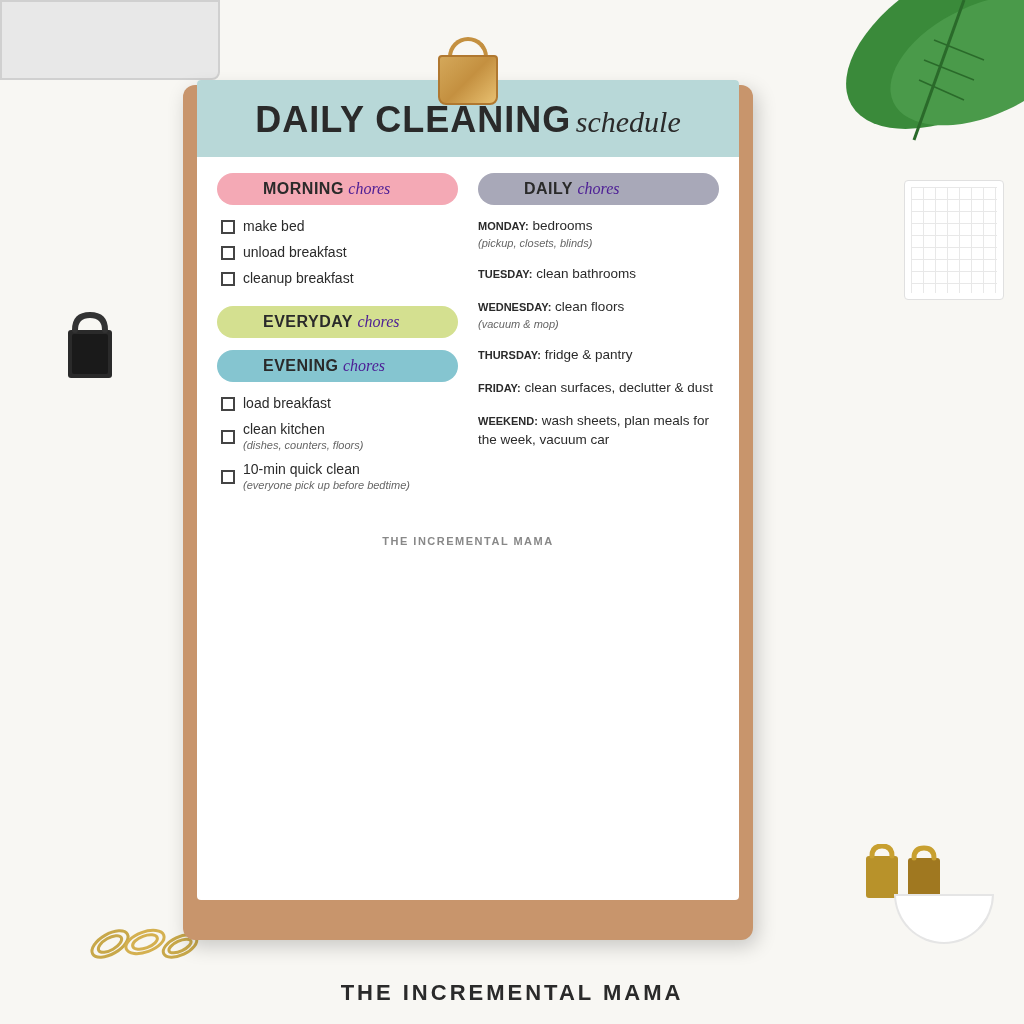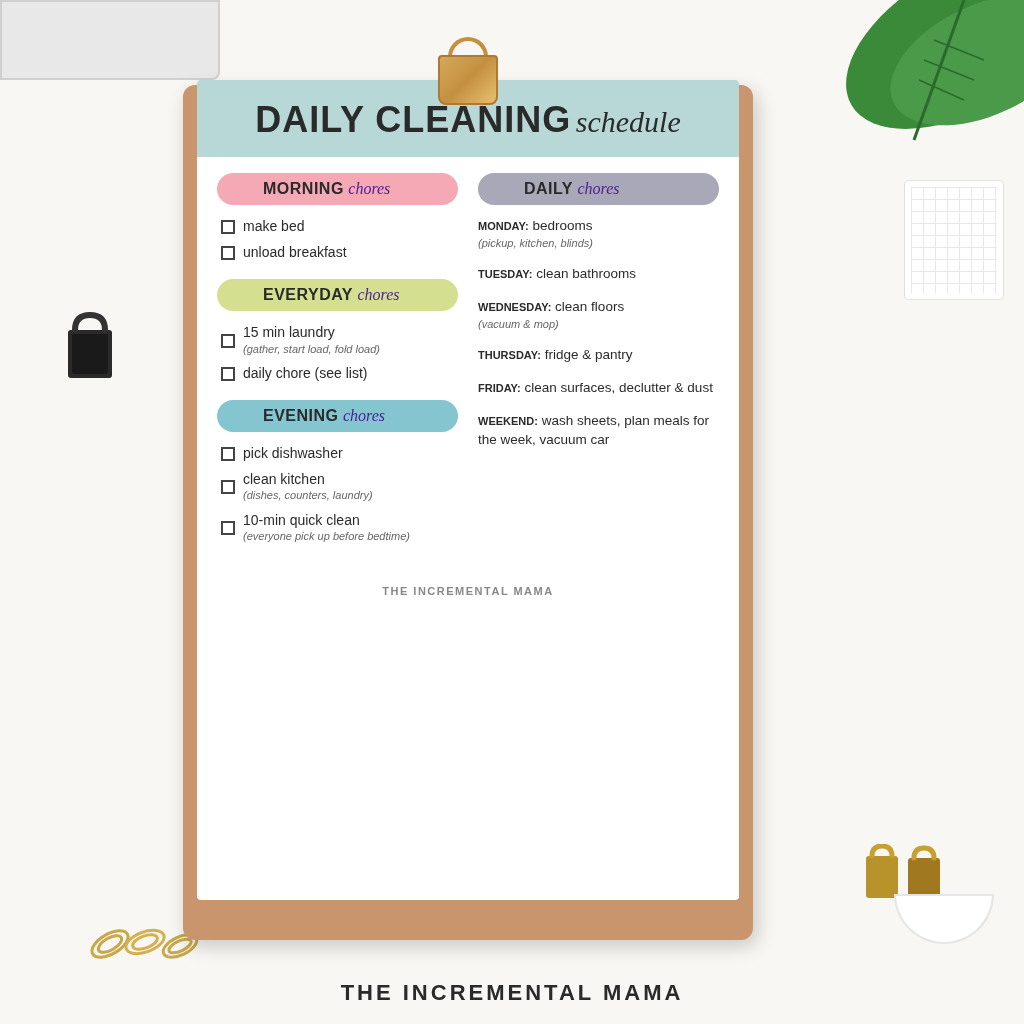--- a/index.html
+++ b/index.html
@@ -418,58 +418,49 @@
 
         <div class="checklist">
           <div class="checklist-item">
             <div class="checkbox"></div>
             <span class="checklist-text">make bed</span>
           </div>
           <div class="checklist-item">
             <div class="checkbox"></div>
             <span class="checklist-text">unload breakfast</span>
           </div>
+          <div class="checklist-item">
+            <div class="checkbox"></div>
+            <span class="checklist-text">cleanup breakfast</span>
+          </div>
         </div>
 
         
         <div class="section-header section-header-everyday">
           <span class="section-label-bold">EVERYDAY</span>
           <span class="section-label-italic">chores</span>
         </div>
 
-        <div class="checklist">
-          <div class="checklist-item">
-            <div class="checkbox"></div>
-            <span class="checklist-text">
-              15 min laundry
-              <span class="checklist-sub">(gather, start load, fold load)</span>
-            </span>
-          </div>
-          <div class="checklist-item">
-            <div class="checkbox"></div>
-            <span class="checklist-text">daily chore (see list)</span>
-          </div>
-        </div>
 
         
         <div class="section-header section-header-evening">
           <span class="section-label-bold">EVENING</span>
           <span class="section-label-italic">chores</span>
         </div>
 
         <div class="checklist">
           <div class="checklist-item">
             <div class="checkbox"></div>
-            <span class="checklist-text">pick dishwasher</span>
+            <span class="checklist-text">load breakfast</span>
           </div>
           <div class="checklist-item">
             <div class="checkbox"></div>
             <span class="checklist-text">
               clean kitchen
-              <span class="checklist-sub">(dishes, counters, laundry)</span>
+              <span class="checklist-sub">(dishes, counters, floors)</span>
             </span>
           </div>
           <div class="checklist-item">
             <div class="checkbox"></div>
             <span class="checklist-text">
               10-min quick clean
               <span class="checklist-sub">(everyone pick up before bedtime)</span>
             </span>
           </div>
         </div>
@@ -479,21 +470,21 @@
       <div class="right-col">
 
         
         <div class="section-header section-header-daily">
           <span class="section-label-bold">DAILY</span>
           <span class="section-label-italic">chores</span>
         </div>
 
         <div class="daily-item">
           <span class="day-label">MONDAY:</span> bedrooms
-          <span class="day-sub">(pickup, kitchen, blinds)</span>
+          <span class="day-sub">(pickup, closets, blinds)</span>
         </div>
 
         <div class="daily-item">
           <span class="day-label">TUESDAY:</span> clean bathrooms
         </div>
 
         <div class="daily-item">
           <span class="day-label">WEDNESDAY:</span> clean floors
           <span class="day-sub">(vacuum &amp; mop)</span>
         </div>

